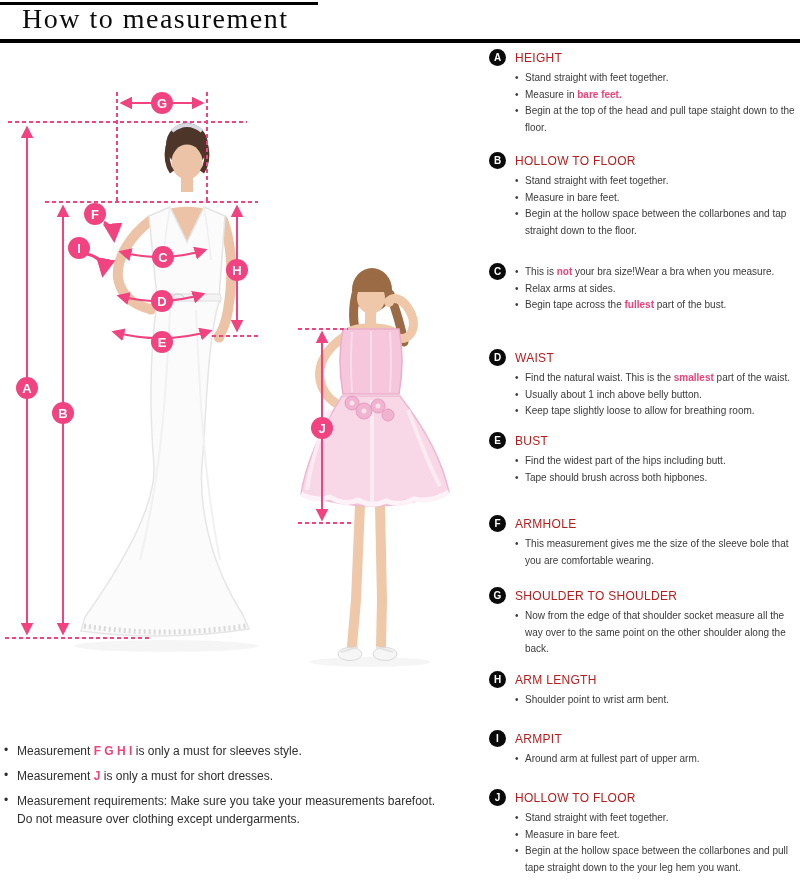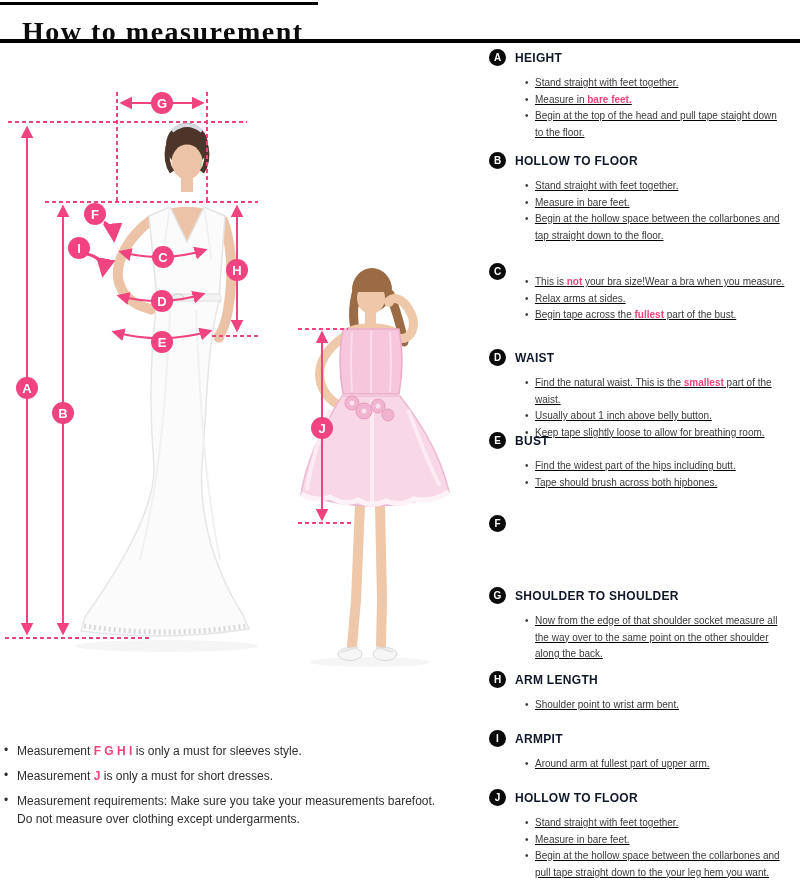--- a/index.html
+++ b/index.html
@@ -2,38 +2,38 @@
 <html><head>
 <meta charset="utf-8">
 <style>
   html,body{margin:0;padding:0;}
   body{
     width:800px;height:880px;position:relative;background:#ffffff;overflow:hidden;
     font-family:"Liberation Sans", sans-serif;
   }
   .hdr-thin{position:absolute;left:0;top:2px;width:318px;height:3px;background:#000;}
   .page-title{
-    position:absolute;left:22px;top:16px;
-    font-family:"Liberation Serif", serif;font-weight:bold;font-size:28px;
+    position:absolute;left:22px;top:3px;
+    font-family:"Liberation Serif", serif;font-weight:normal;font-size:28px;
     letter-spacing:1.5px;color:#0c0c0c;
   }
   .hdr-thick{position:absolute;left:0;top:39px;width:800px;height:4px;background:#000;}
 
   #diagram{position:absolute;left:0;top:0;width:490px;height:710px;}
 
   #sections{position:absolute;left:489px;top:0;width:308px;height:880px;}
   .sec{position:absolute;left:0;width:306px;}
   .badge{
     position:absolute;left:0;top:-1px;width:17px;height:17px;border-radius:50%;
     background:#0a0a0a;color:#fff;font-size:10px;font-weight:bold;
     text-align:center;line-height:17px;
   }
   .sec-body{margin-left:26px;width:280px;}
-  .sec-title{font-size:12px;font-weight:bold;color:#0f172a;letter-spacing:0.3px;margin:1px 0 5px 0;}
-  .sec ul{margin:10px;padding:0;text-decoration:underline;}
+  .sec-title{font-size:12px;font-weight:normal;color:#b91c1c;letter-spacing:0.3px;margin:1px 0 5px 0;}
+  .sec ul{margin:0;padding:0;}
   .sec li{list-style:none;position:relative;padding-left:10px;font-size:10px;color:#3a3a3a;line-height:1.65;}
   .sec li::before{content:"\2022";position:absolute;left:0;top:0;color:#3a3a3a;}
   .hl{color:#ee4378;font-weight:bold;}
 
   #notes{position:absolute;left:4px;top:742px;width:478px;}
   .note{position:relative;padding-left:13px;font-size:12px;color:#2e2e2e;line-height:1.5;margin-bottom:7px;}
   .note::before{content:"\2022";position:absolute;left:0;top:-1px;color:#2e2e2e;}
 </style>
 </head>
 <body>
@@ -239,20 +239,26 @@
       <div class="sec-body">
         <div class="sec-title">BUST</div>
         <ul>
           <li><span>Find the widest part of the hips including butt.</span></li>
           <li><span>Tape should brush across both hipbones.</span></li>
         </ul>
       </div>
     </div>
     <div class="sec" style="top: 516px;">
       <span class="badge">F</span>
+      <div class="sec-body">
+        <div class="sec-title">ARMHOLE</div>
+        <ul>
+          <li><span>This measurement gives me the size of the sleeve bole that you are comfortable wearing.</span></li>
+        </ul>
+      </div>
     </div>
     <div class="sec" style="top: 588px;">
       <span class="badge">G</span>
       <div class="sec-body">
         <div class="sec-title">SHOULDER TO SHOULDER</div>
         <ul>
           <li><span>Now from the edge of that shoulder socket measure all the way over to the same point on the other shoulder along the back.</span></li>
         </ul>
       </div>
     </div>

